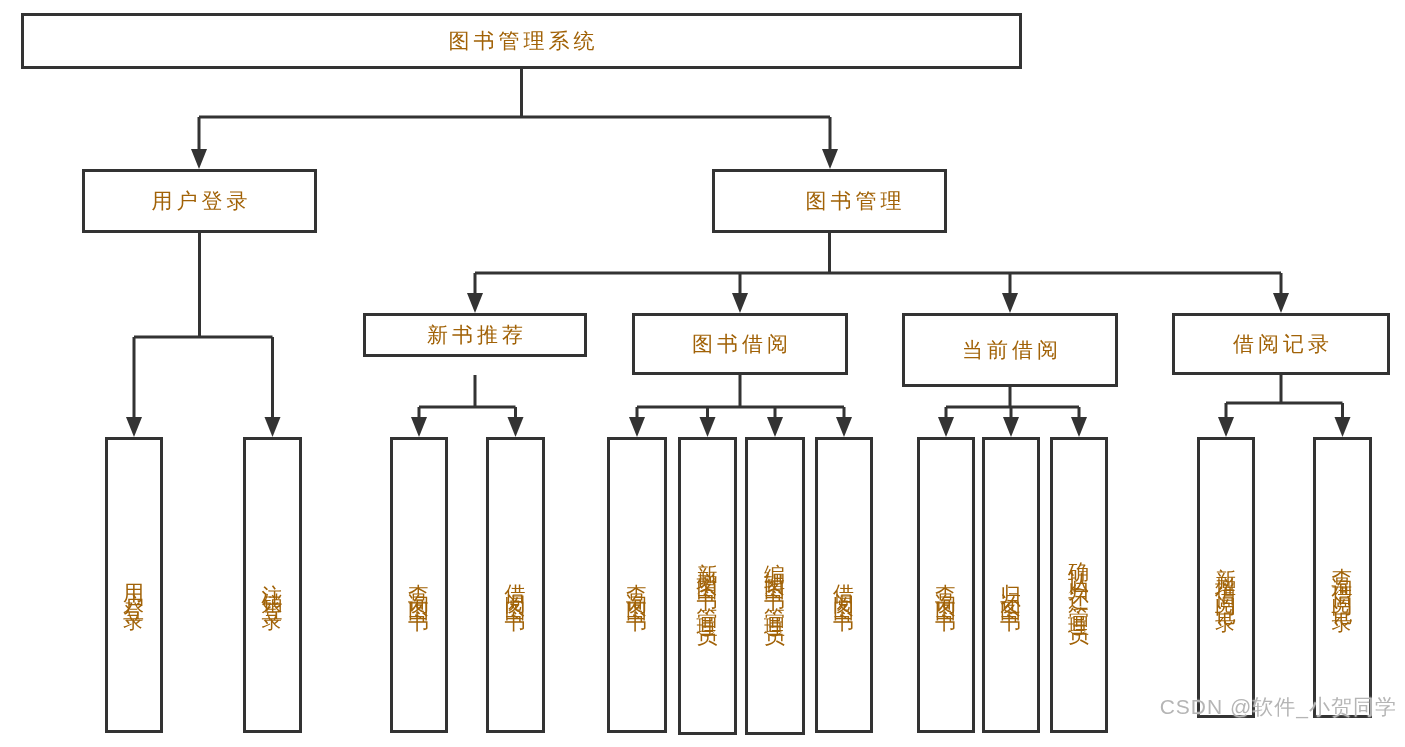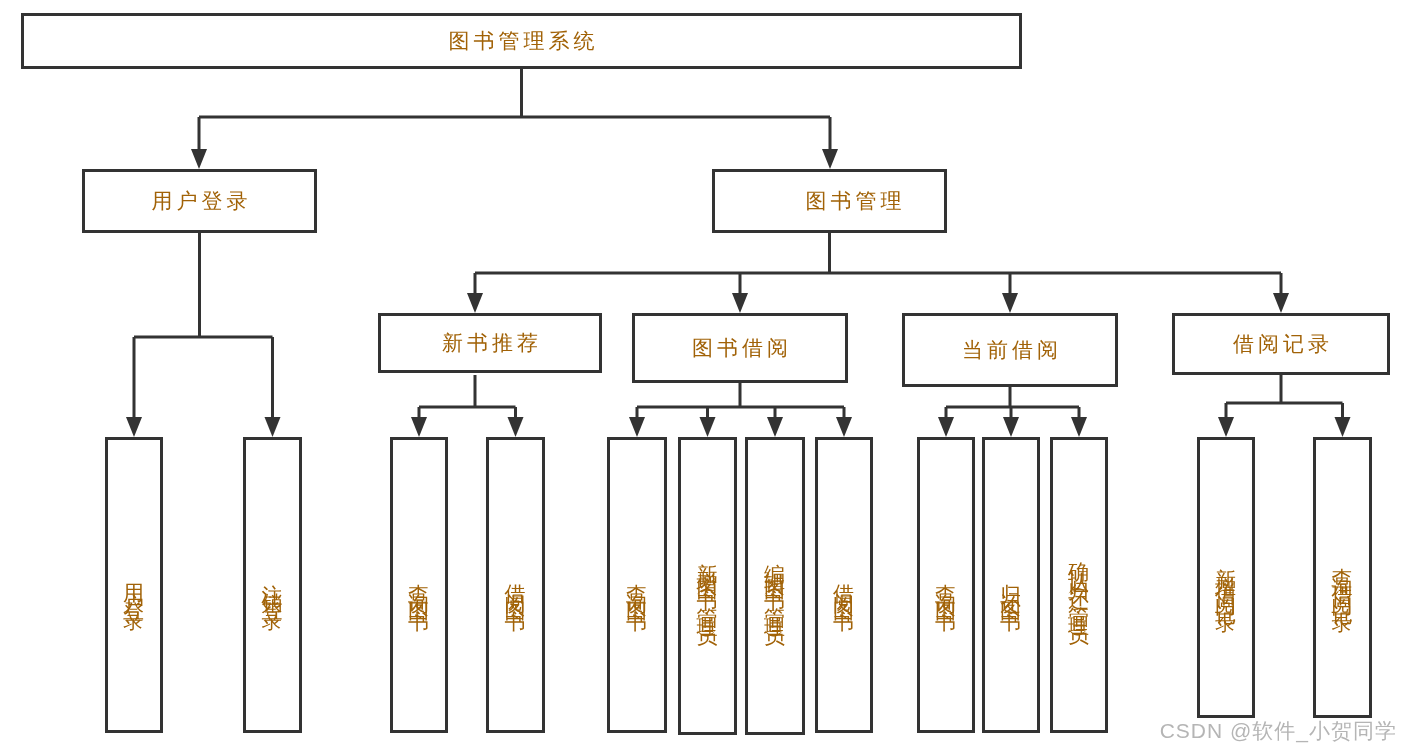--- a/index.html
+++ b/index.html
@@ -32,21 +32,21 @@
     writing-mode:vertical-rl;
     text-orientation:mixed;
     font-size:21px;
     line-height:1.0;
     letter-spacing:9px;
     white-space:nowrap;
   }
   .watermark{
     position:absolute;
     right:8px;
-    top:717px;
+    top:693px;
     font-size:21px;
     color:#b5b5b5;
     letter-spacing:1px;
     text-shadow:0 0 2px #ffffff;
     white-space:nowrap;
   }
 </style>
 </head>
 <body>
 
@@ -96,24 +96,24 @@
     <span class="hlabel">图书管理系统</span>
   </div>
 
   <div class="node" style="left:82px;top:169px;width:235px;height:64px;">
     <span class="hlabel">用户登录</span>
   </div>
   <div class="node" style="left:712px;top:169px;width:235px;height:64px;padding-left:48px;">
     <span class="hlabel">图书管理</span>
   </div>
 
-  <div class="node" style="left:363px;top:313px;width:224px;height:60px;margin-left:15px;">
+  <div class="node" style="left:363px;top:313px;width:224px;height:44px;">
     <span class="hlabel">新书推荐</span>
   </div>
-  <div class="node" style="left:632px;top:313px;width:216px;height:70px;">
+  <div class="node" style="left:632px;top:313px;width:216px;height:62px;">
     <span class="hlabel">图书借阅</span>
   </div>
   <div class="node" style="left:902px;top:313px;width:216px;height:74px;">
     <span class="hlabel">当前借阅</span>
   </div>
   <div class="node" style="left:1172px;top:313px;width:218px;height:62px;">
     <span class="hlabel">借阅记录</span>
   </div>
 
   <div class="node" style="left:105px;top:437px;width:58px;height:296px;">

